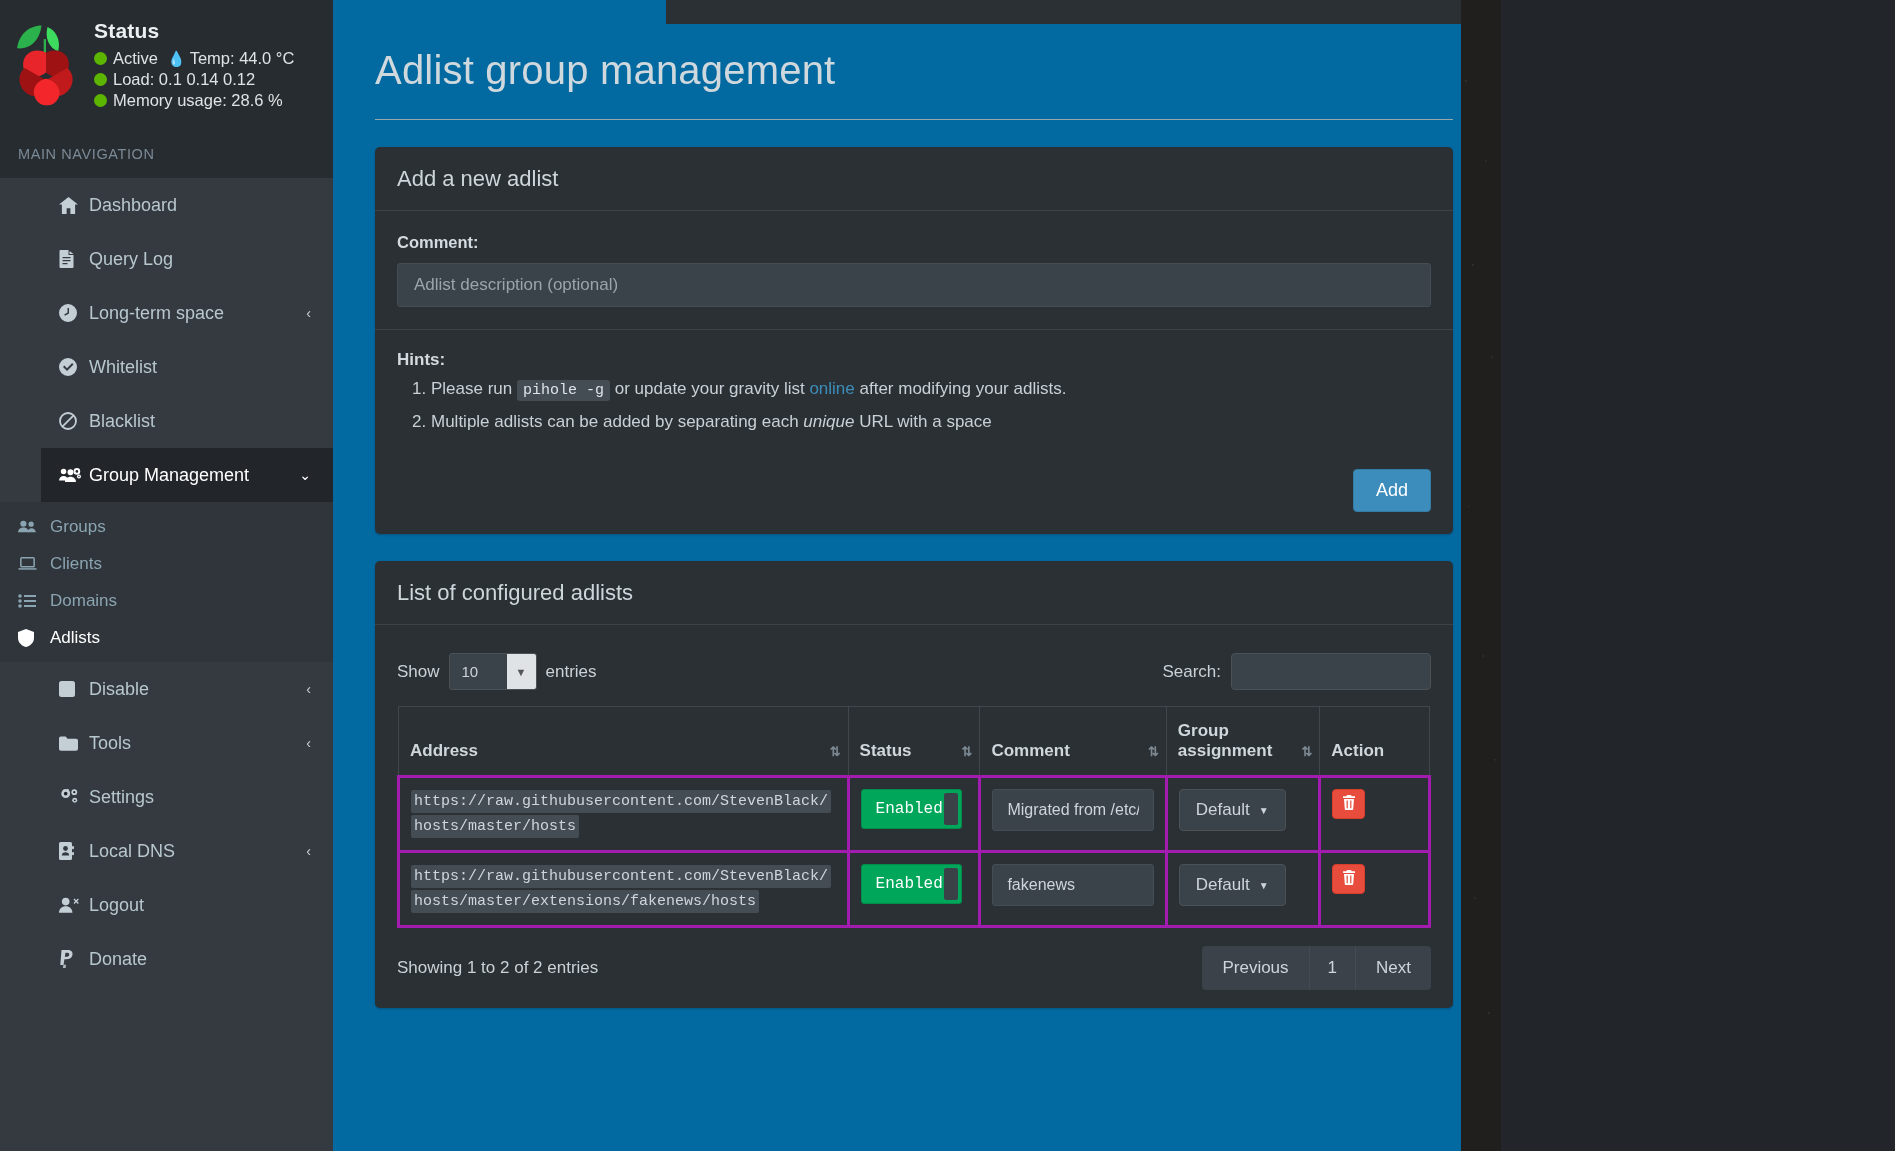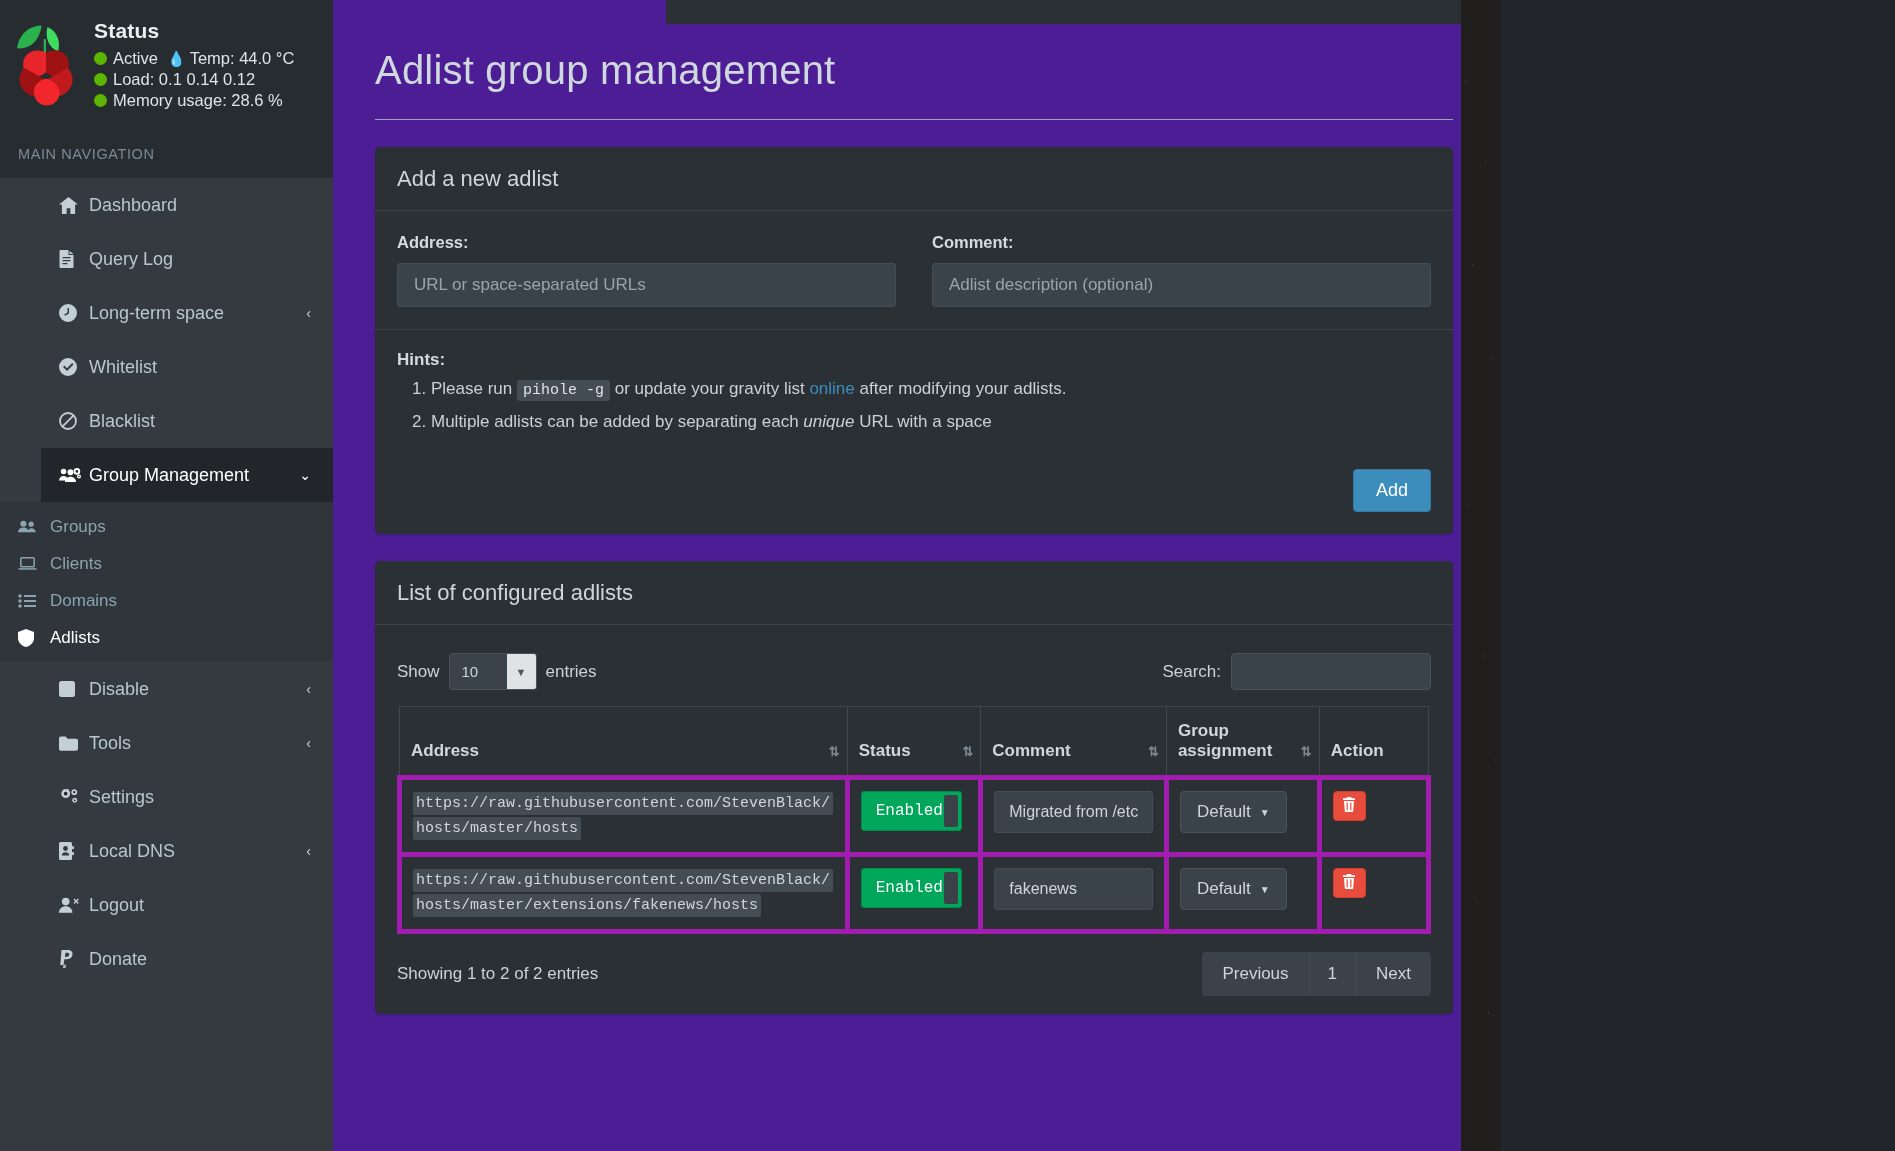--- a/index.html
+++ b/index.html
@@ -55,21 +55,21 @@
   .subnav-item {
     height: 37px; display: flex; align-items: center;
     padding-left: 18px; color: #8aa4b1; font-size: 17px; cursor: pointer;
   }
   .subnav-item .ico { width: 32px; flex:0 0 32px; font-size: 15px; color:#8aa4b1; display:inline-flex; align-items:center;}
   .subnav-item.active { color: #ffffff; }
   .subnav-item.active .ico { color: #ffffff; }
 
   
   .content {
-    flex: 1 1 auto; height: 1151px; background: #4c1d95;
+    flex: 1 1 auto; height: 1151px; background: #0369a1;
     padding: 0 0 0 0; position: relative; overflow: hidden;
   }
   .content-inner { padding: 26px 44px 0 24px; }
   .page-title {
     font-size: 40px; font-weight: 300; color: #cfd8dd;
     padding: 22px 0 26px 18px; letter-spacing: .2px;
   }
   .title-rule { border-bottom: 1px solid #98a6ad; margin: 0 4px 0 18px; }
 
   .box {
@@ -144,21 +144,21 @@
     border: 1px solid #3f464d; color: #cfd7dc;
     font-size: 17px; font-weight: bold; text-align: left;
     padding: 14px 14px 14px 11px; vertical-align: bottom;
     position: relative; white-space: normal;
   }
   .sort-ico {
     position: absolute; right: 9px; bottom: 16px;
     color: #7d8a93; font-size: 13px; letter-spacing: -2px;
   }
   table.adlist tbody td {
-    border: 5px solid #a21caf; padding: 11px 11px; vertical-align: top;
+    border: 3px solid #a21caf; padding: 11px 11px; vertical-align: top;
     color: #c9d2d8; font-size: 16px;
   }
   .url-cell { line-height: 0; }
   .url-text {
     font-family: "Liberation Mono", monospace; font-size: 15px;
     color: #cfd6db; background: #454d54; line-height: 25px;
     word-break: break-all; box-decoration-break: clone;
     -webkit-box-decoration-break: clone; padding: 3px 3px; border-radius: 2px;
   }
   .toggle-btn {
@@ -440,24 +440,20 @@
 
       <h1 class="page-title">Adlist group management</h1>
       <div class="title-rule"></div>
 
       <section class="box">
         <div class="box-header">
           <span class="box-title">Add a new adlist</span>
         </div>
         <div class="box-body">
           <div class="form-row">
-            <div class="form-col">
-              <label class="form-label">Address:</label>
-              <input class="form-input" type="text" placeholder="URL or space-separated URLs" style="">
-            </div>
             <div class="form-col">
               <label class="form-label">Comment:</label>
               <input class="form-input" type="text" placeholder="Adlist description (optional)" style="">
             </div>
           </div>
 
           <div class="hints-wrap">
             <div class="hints-title">Hints:</div>
             <ol class="hints-list">
               <li><span>Please run </span><code class="cmd">pihole -g</code><span> or update your gravity list </span><a class="link" href="#">online</a><span> after modifying your adlists.</span></li>

